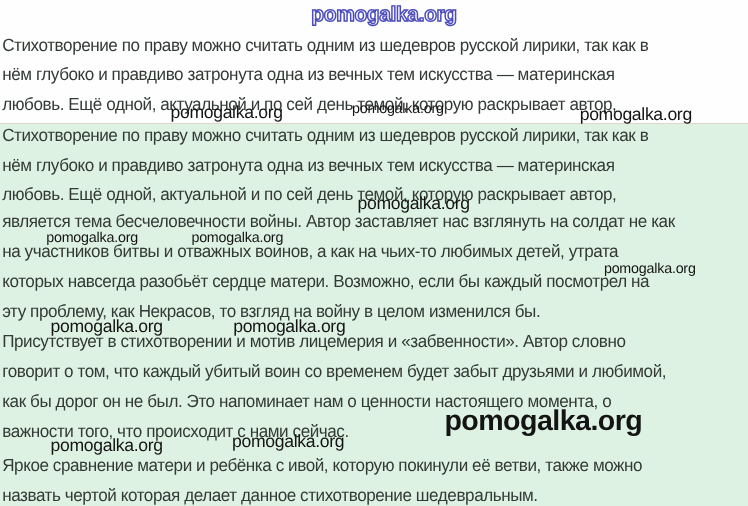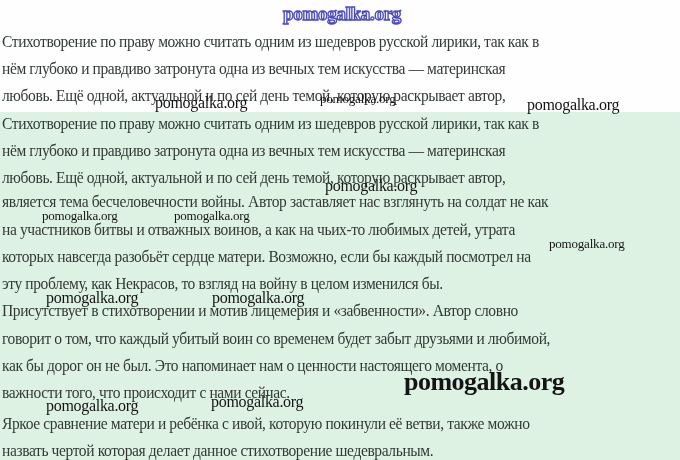--- a/index.html
+++ b/index.html
@@ -2,21 +2,20 @@
 <html><head>
 <meta charset="utf-8">
 <style>
   html,body{margin:0;padding:0;}
   body{font-family:"Liberation Sans",sans-serif;}
   #page{
     position:relative;
     width:680px;height:460px;
     overflow:hidden;
     background:#ef4444;
-    font-family:Liberation Serif, serif;
   }
   .band{position:absolute;left:0;width:680px;}
   .band-white{top:0;height:112px;background:#fdfefd;}
   .band-green{top:112px;height:348px;background:#def2e4;}
 
   .logo{
     position:absolute;left:283px;top:3px;
     font-size:19px;font-weight:bold;letter-spacing:-0.3px;
     color:#f6f6ff;
     -webkit-text-stroke:1.3px #4c4cbc;

